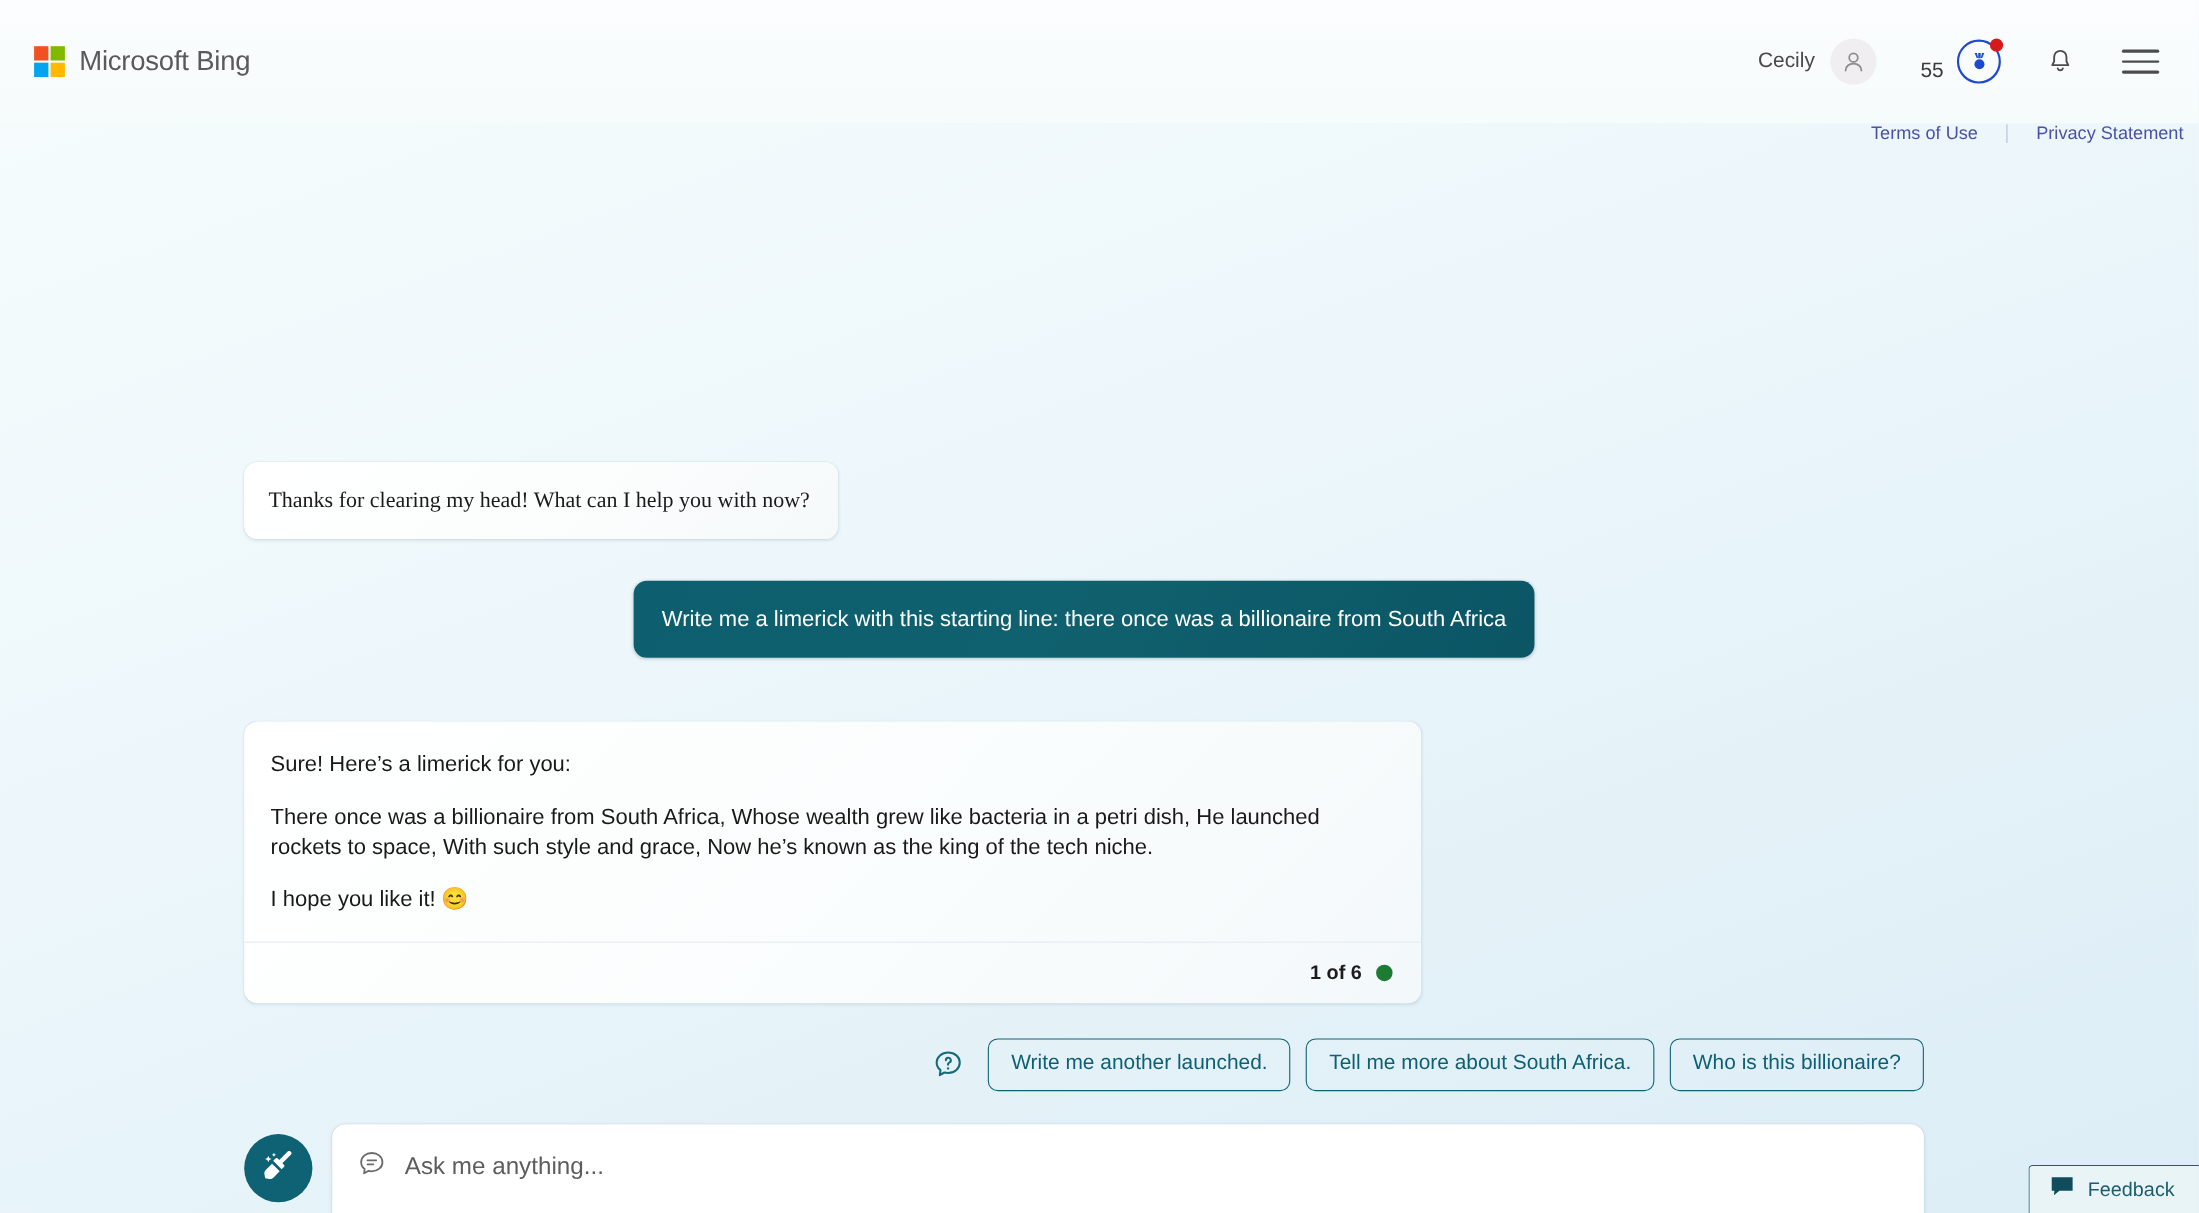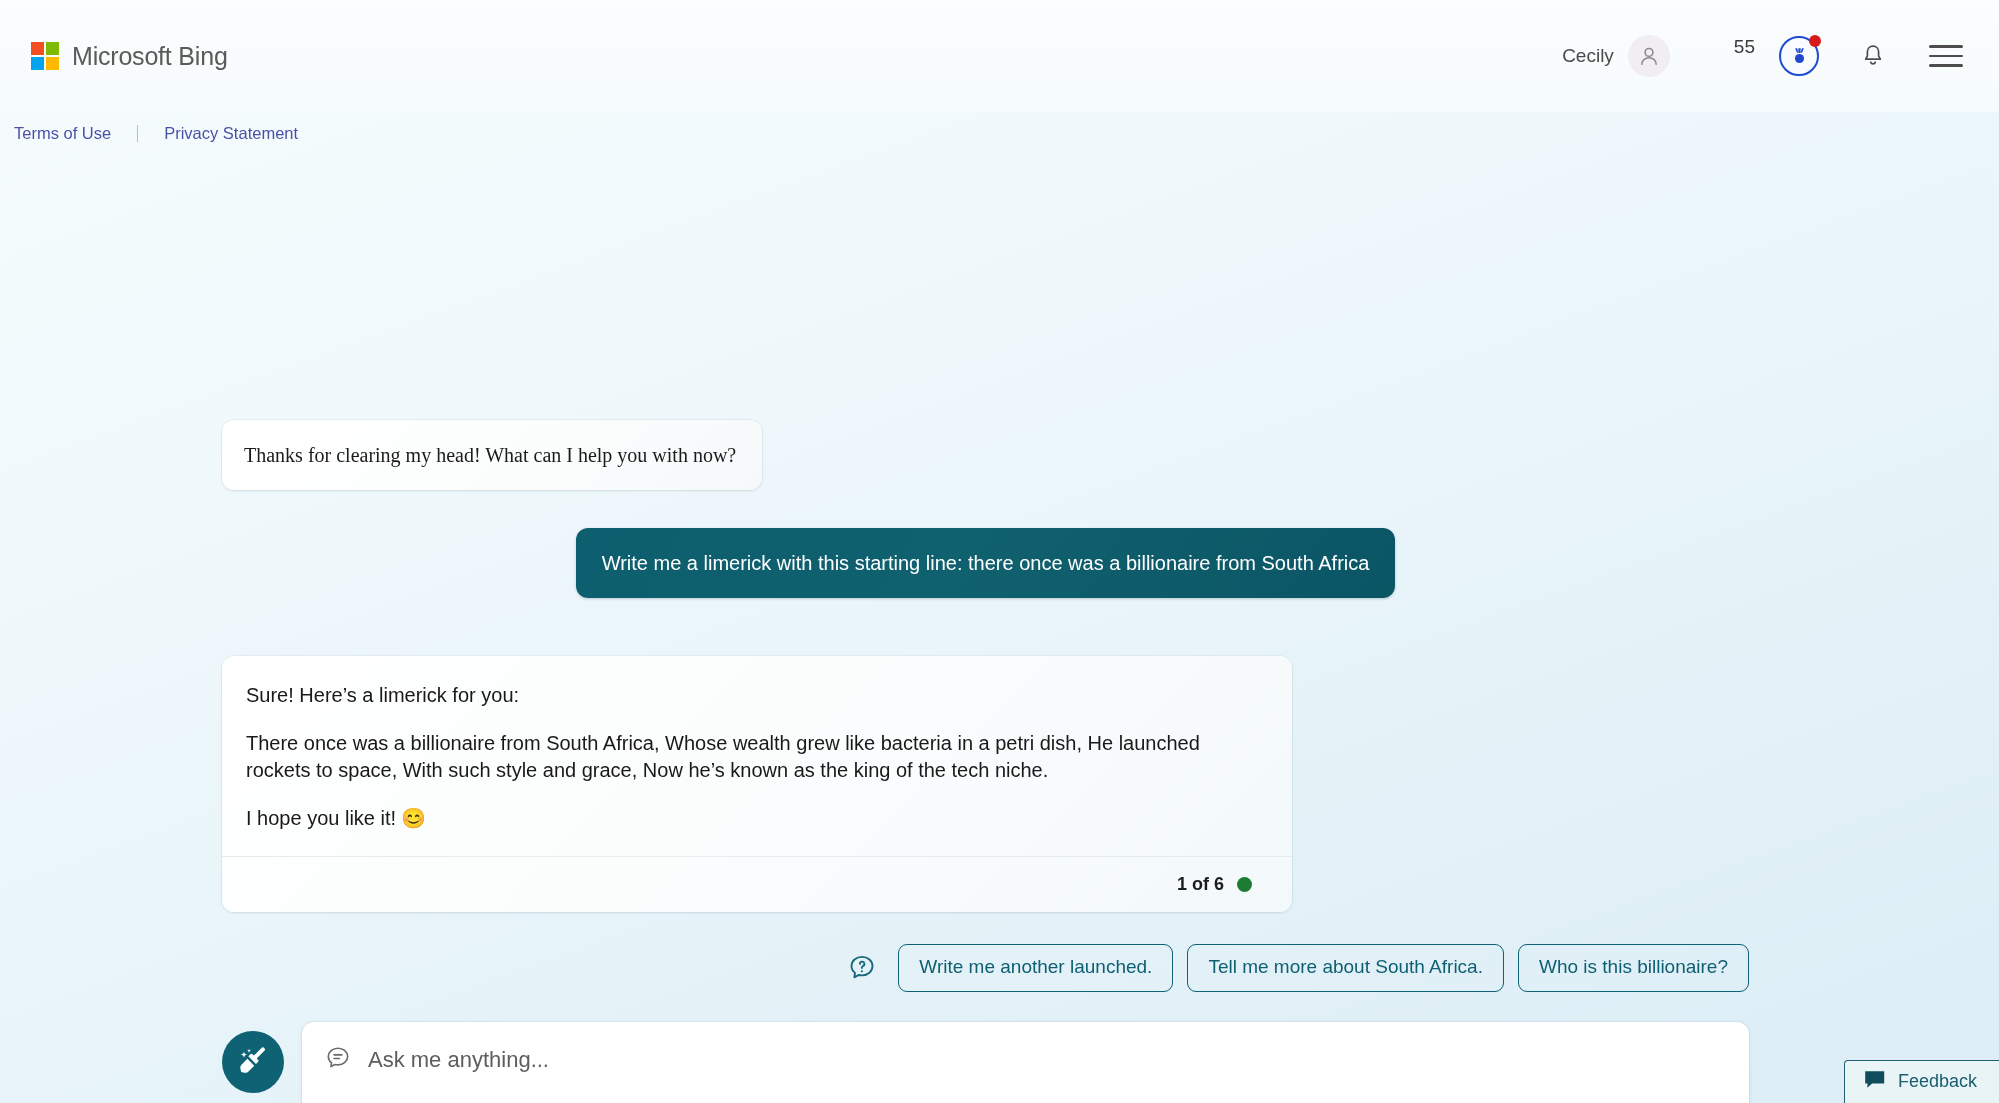--- a/index.html
+++ b/index.html
@@ -100,25 +100,24 @@
   }
   .avatar {
     width: 42px; height: 42px;
     border-radius: 50%;
     background: #f0eef0;
     display: flex; align-items: center; justify-content: center;
     margin-right: 40px;
   }
   .rewards {
     display: flex;
-    align-items: flex-start;
-    gap: 24px;
+    align-items: flex-end;
+    gap: 12px;
     margin-right: 42px;
     position: relative;
-    margin-left: 24px;
   }
   .rewards-count { font-size: 19px; color: #3b3b3b; }
   .badge-circle {
     width: 40px; height: 40px;
     border-radius: 50%;
     border: 2.5px solid #1f4ad0;
     display: flex; align-items: center; justify-content: center;
     position: relative;
   }
   .red-dot {
@@ -136,23 +135,23 @@
     margin-right: 6px;
   }
   .hamburger span {
     display: block; height: 2.6px; background: #4c4c4c; border-radius: 2px;
   }
 
   
   .legal {
     display: flex;
     align-items: center;
-    justify-content: flex-start;
+    justify-content: flex-end;
     gap: 12px;
-    margin-top: 16px;
+    margin-top: 4px;
     position: absolute;
     top: 108px;
     left: 0; right: 0;
     z-index: 4;
   }
   .legal a {
     font-size: 16.5px;
     color: #4a51a8;
     text-decoration: none;
     padding: 0 14px;
@@ -213,21 +212,21 @@
     color: #191919;
   }
   .answer-body p { margin-bottom: 21px; }
   .answer-body p:last-child { margin-bottom: 0; }
   .answer-footer {
     border-top: 1px solid #e6ebee;
     height: 56px;
     display: flex;
     align-items: center;
     justify-content: flex-end;
-    padding-right: 40px;
+    padding-right: 26px;
     gap: 13px;
   }
   .page-count { font-size: 18px; font-weight: 700; color: #1c1c1c; }
   .green-dot {
     width: 15px; height: 15px; border-radius: 50%;
     background: #1e7b34;
   }
 
   
   .suggestions {

